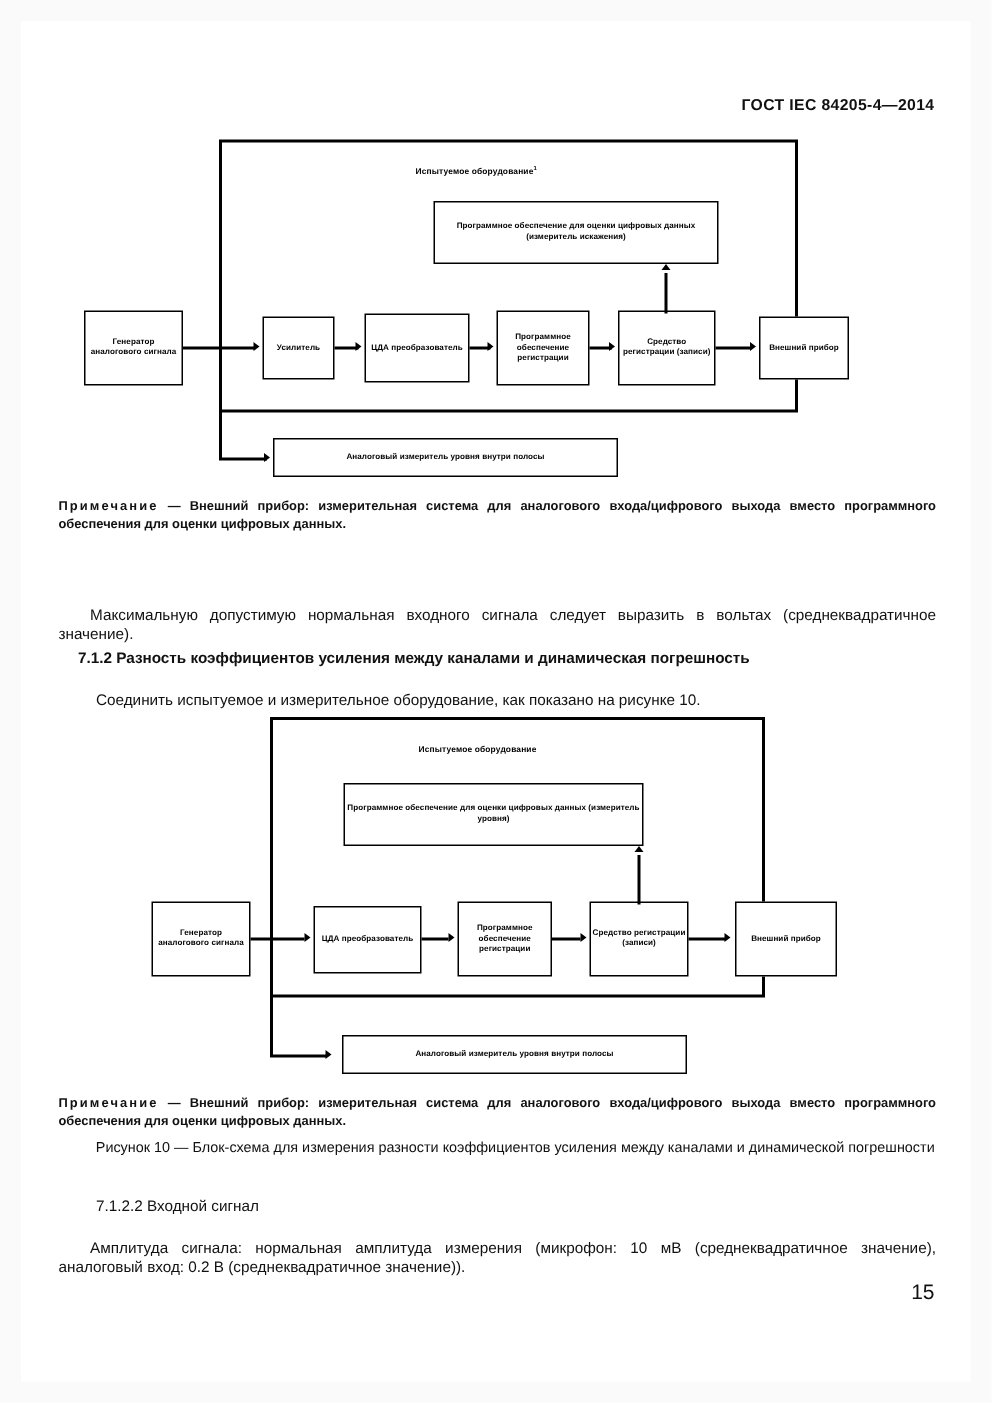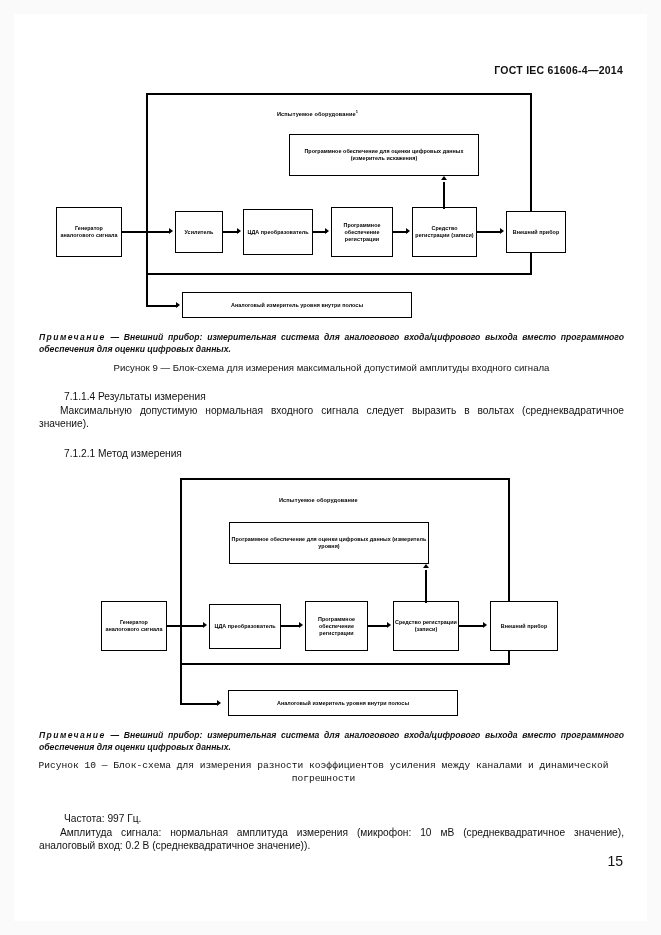--- a/index.html
+++ b/index.html
@@ -53,21 +53,20 @@
   }
   .txt.b { font-weight: bold; }
   .indent { text-indent: 21px; }
   .note {
     position: absolute;
     font-size: 8.6px;
     line-height: 11.5px;
     font-weight: bold;
     color: #111;
     text-align: justify;
-    font-style: italic;
   }
   .note .sp { letter-spacing: 1.4px; }
   .caption {
     position: absolute;
     font-size: 9.6px;
     line-height: 12.6px;
     color: #111;
     text-align: center;
   }
   .pageno {
@@ -132,21 +131,21 @@
     border-right: 3px solid transparent;
     border-bottom: 4.5px solid #000;
   }
 </style>
 </head>
 <body>
 
 <div class="page">
   <div class="sheet">
 
-    <div class="doc-header">ГОСТ IEC 61606-4—2014</div>
+    <div class="doc-header">ГОСТ IEC 84205-4—2014</div>
 
     <div class="diagram" style="left:0px; top:0px; width:633px; height:330px;">
 
       <div class="eut" style="left:132px; top:79px; width:386px; height:182px;"></div>
       <div class="eut-label" style="left:263px; top:95px;">
         <span>Испытуемое оборудование</span><span class="sup">1</span>
       </div>
 
       <div class="box" style="left:275px; top:120px; width:190px; height:42px;">Программное обеспечение для оценки цифровых данных (измеритель искажения)</div>
 
@@ -185,29 +184,28 @@
       <div class="ln v" style="left:132px; top:217px; height:75px;"></div>
       <div class="ln h" style="left:132px; top:291px; width:32px;"></div>
       <div class="arrow-r" style="left:162px; top:288px;"></div>
     </div>
 
     <div class="note" style="left:25px; top:318px; width:585px;">
       <span class="sp">Примечание</span>
       <span>— Внешний прибор: измерительная система для аналогового входа/цифрового выхода вместо программного обеспечения для оценки цифровых данных.</span>
     </div>
 
-    <div class="caption" style="left:25px; top:348px; width:585px;">Рисунок 9 — Блок-схема для измерения максимальной допустимой амплитуды входного сигнала</div>
-
-    <div class="txt" style="left:50px; top:376px; width:560px;">7.1.1.4 Результаты измерения</div>
+
 
     <div class="txt indent" style="left:25px; top:390px; width:585px;">Максимальную допустимую нормальная входного сигнала следует выразить в вольтах (среднеквадратичное значение).</div>
 
-
-    <div class="txt" style="left:50px; top:433px; width:560px;">7.1.2.1 Метод измерения</div>
-
+    <div class="txt b" style="left:38px; top:419px; width:572px;">7.1.2 Разность коэффициентов усиления между каналами и динамическая погрешность</div>
+
+
+    <div class="txt" style="left:50px; top:447px; width:560px;">Соединить испытуемое и измерительное оборудование, как показано на рисунке 10.</div>
 
     <div class="diagram" style="left:0px; top:0px; width:633px; height:720px;">
 
       <div class="eut" style="left:166px; top:464px; width:330px; height:187px;"></div>
       <div class="eut-label" style="left:265px; top:483px;">Испытуемое оборудование</div>
 
       <div class="box" style="left:215px; top:508px; width:200px; height:42px;">Программное обеспечение для оценки цифровых данных (измеритель уровня)</div>
 
       <div class="box" style="left:87px; top:587px; width:66px; height:50px;">Генератор аналогового сигнала</div>
 
@@ -239,23 +237,23 @@
       <div class="ln v" style="left:166px; top:611px; height:79px;"></div>
       <div class="ln h" style="left:166px; top:689px; width:38px;"></div>
       <div class="arrow-r" style="left:203px; top:686px;"></div>
     </div>
 
     <div class="note" style="left:25px; top:716px; width:585px;">
       <span class="sp">Примечание</span>
       <span>— Внешний прибор: измерительная система для аналогового входа/цифрового выхода вместо программного обеспечения для оценки цифровых данных.</span>
     </div>
 
-    <div class="caption" style="left:17px; top:746px; width:585px;font-family:Liberation Mono, monospace;">Рисунок 10 — Блок-схема для измерения разности коэффициентов усиления между каналами и динамической погрешности</div>
-
-
-    <div class="txt" style="left:50px; top:798px; width:560px;">Частота: 997 Гц.</div>
+    <div class="caption" style="left:37px; top:746px; width:585px;">Рисунок 10 — Блок-схема для измерения разности коэффициентов усиления между каналами и динамической погрешности</div>
+
+    <div class="txt" style="left:50px; top:784px; width:560px;">7.1.2.2 Входной сигнал</div>
+
 
     <div class="txt indent" style="left:25px; top:812px; width:585px;">Амплитуда сигнала: нормальная амплитуда измерения (микрофон: 10 мВ (среднеквадратичное значение), аналоговый вход: 0.2 В (среднеквадратичное значение)).</div>
 
     <div class="pageno">15</div>
 
   </div>
 </div>
 
 </body></html>

